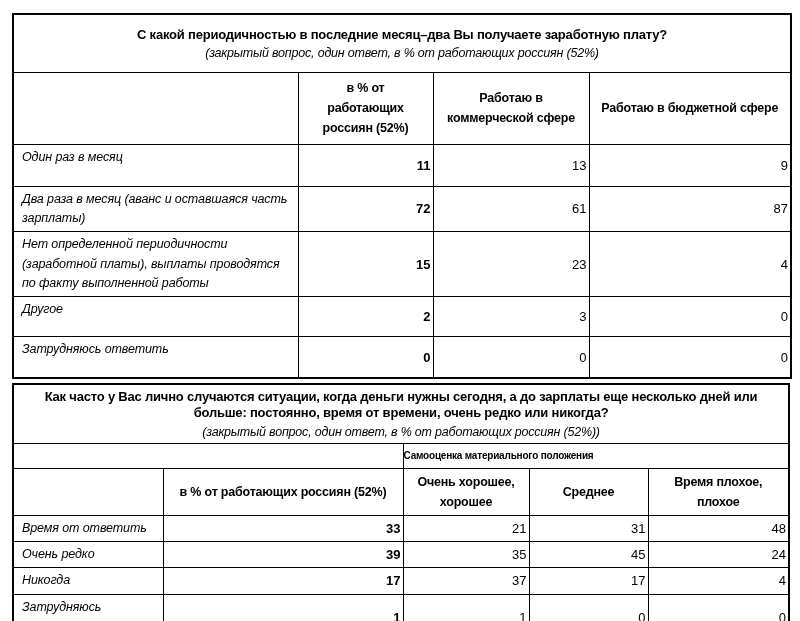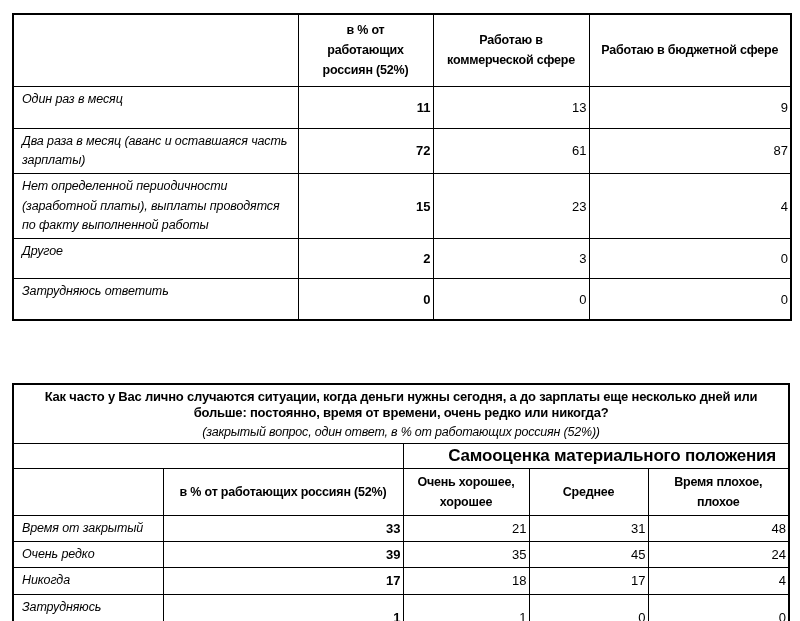--- a/index.html
+++ b/index.html
@@ -48,24 +48,24 @@
     font-weight: bold;
     font-size: 12.5px;
     text-align: center;
     vertical-align: middle;
     padding: 3px 10px;
     line-height: 1.6;
     letter-spacing: -0.2px;
   }
   .group-head {
     font-weight: bold;
-    font-size: 17px;
-    text-align: right;
-    vertical-align: middle;
-    padding: 2px 12px;
+    font-size: 10px;
+    text-align: left;
+    vertical-align: middle;
+    padding: 2px 0;
     letter-spacing: -0.2px;
   }
   .row-label {
     font-style: italic;
     font-size: 12.5px;
     text-align: left;
     vertical-align: top;
     padding: 3px 8px;
     line-height: 1.55;
     letter-spacing: -0.1px;
@@ -104,20 +104,26 @@
 <div class="page">
 
   <table class="survey t1">
     <colgroup>
       <col style="width:285px">
         <col style="width:135px">
         <col style="width:156px">
         <col style="width:202px">
     </colgroup>
     <tbody>
+      <tr class="tr-title">
+        <td colspan="4" class="title-cell">
+          <div class="title-text">С какой периодичностью в последние месяц–два Вы получаете заработную плату?</div>
+          <div class="subtitle-text">(закрытый вопрос, один ответ, в % от работающих россиян (52%)</div>
+        </td>
+      </tr>
       <tr class="tr-head">
         <td class="col-head"></td>
         <td class="col-head">в % от работающих россиян (52%)</td>
         <td class="col-head">Работаю в коммерческой сфере</td>
         <td class="col-head">Работаю в бюджетной сфере</td>
       </tr>
       <tr class="tr-r0">
         <td class="row-label">Один раз в месяц</td>
         <td class="val val-bold">11</td>
         <td class="val">13</td>
@@ -170,37 +176,37 @@
         <td colspan="3" class="group-head">Самооценка материального положения</td>
       </tr>
       <tr class="tr-head">
         <td class="col-head"></td>
         <td class="col-head">в % от работающих россиян (52%)</td>
         <td class="col-head">Очень хорошее, хорошее</td>
         <td class="col-head">Среднее</td>
         <td class="col-head">Время плохое, плохое</td>
       </tr>
       <tr class="tr-r1">
-        <td class="row-label row-label-mid">Время от закрытый</td>
+        <td class="row-label row-label-mid">Время от ответить</td>
         <td class="val val-bold">33</td>
         <td class="val">21</td>
         <td class="val">31</td>
         <td class="val">48</td>
       </tr>
       <tr class="tr-r2">
         <td class="row-label row-label-mid">Очень редко</td>
         <td class="val val-bold">39</td>
         <td class="val">35</td>
         <td class="val">45</td>
         <td class="val">24</td>
       </tr>
       <tr class="tr-r3">
         <td class="row-label row-label-mid">Никогда</td>
         <td class="val val-bold">17</td>
-        <td class="val">18</td>
+        <td class="val">37</td>
         <td class="val">17</td>
         <td class="val">4</td>
       </tr>
       <tr class="tr-r4">
         <td class="row-label" style="width:110px">Затрудняюсь ответить</td>
         <td class="val val-bold">1</td>
         <td class="val">1</td>
         <td class="val">0</td>
         <td class="val">0</td>
       </tr>

